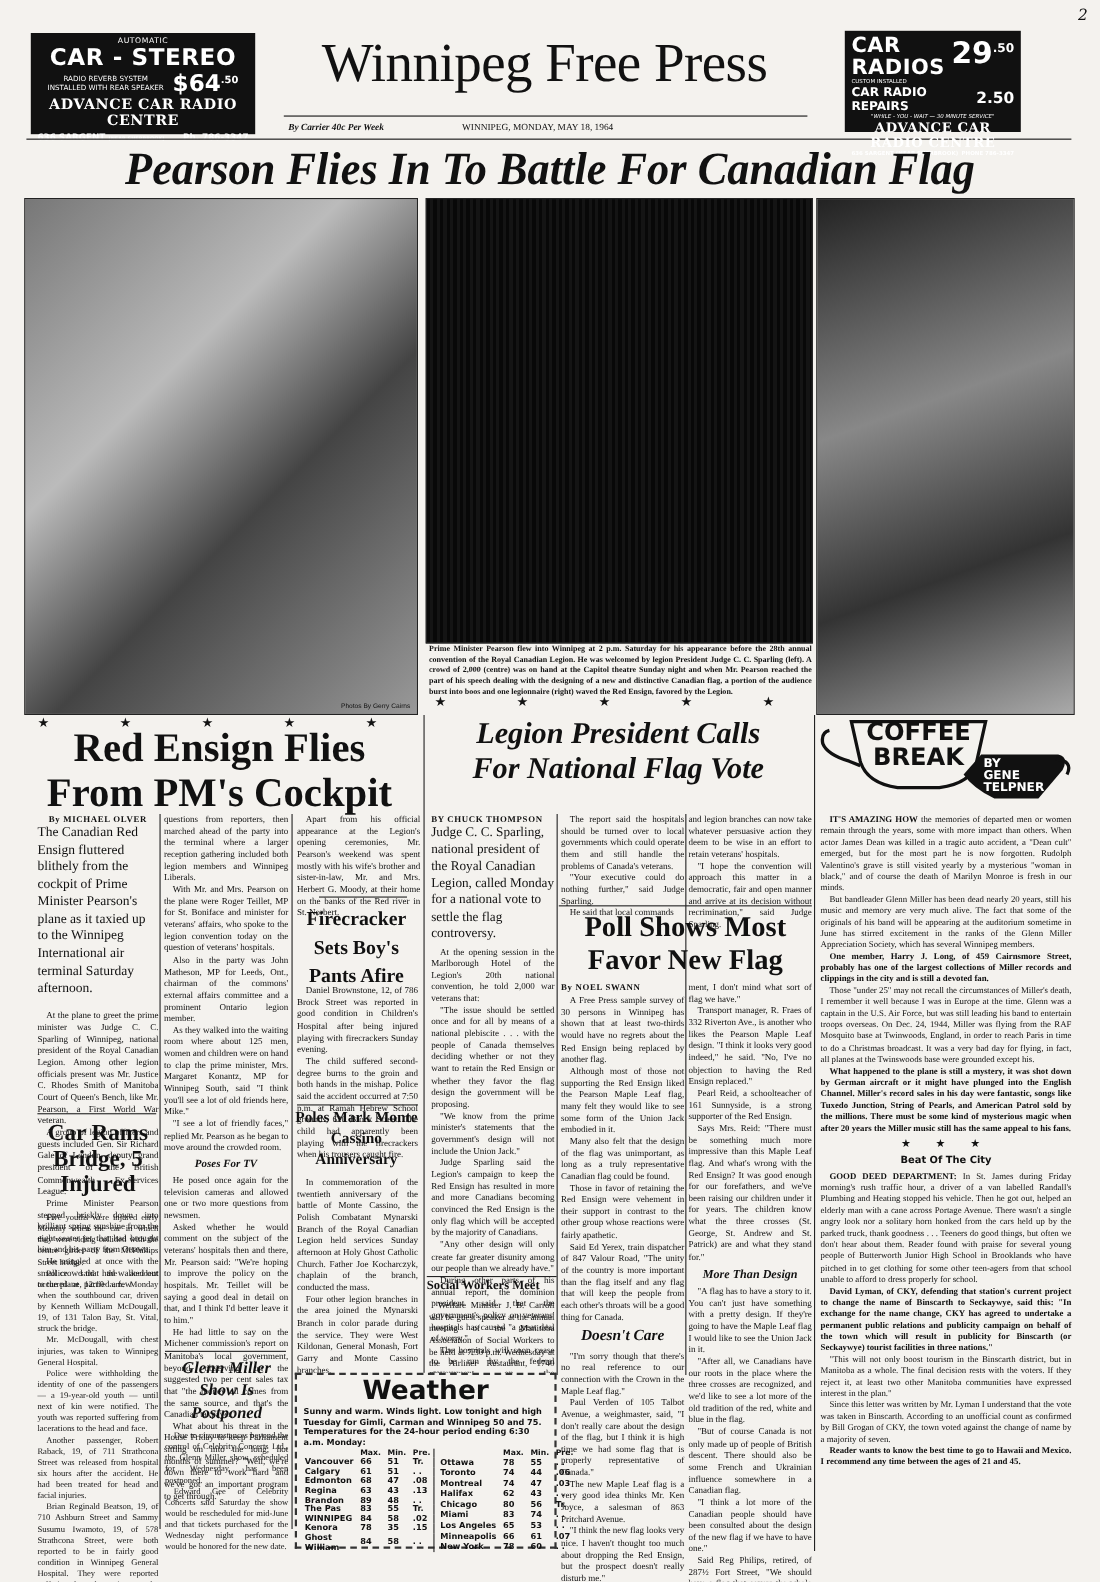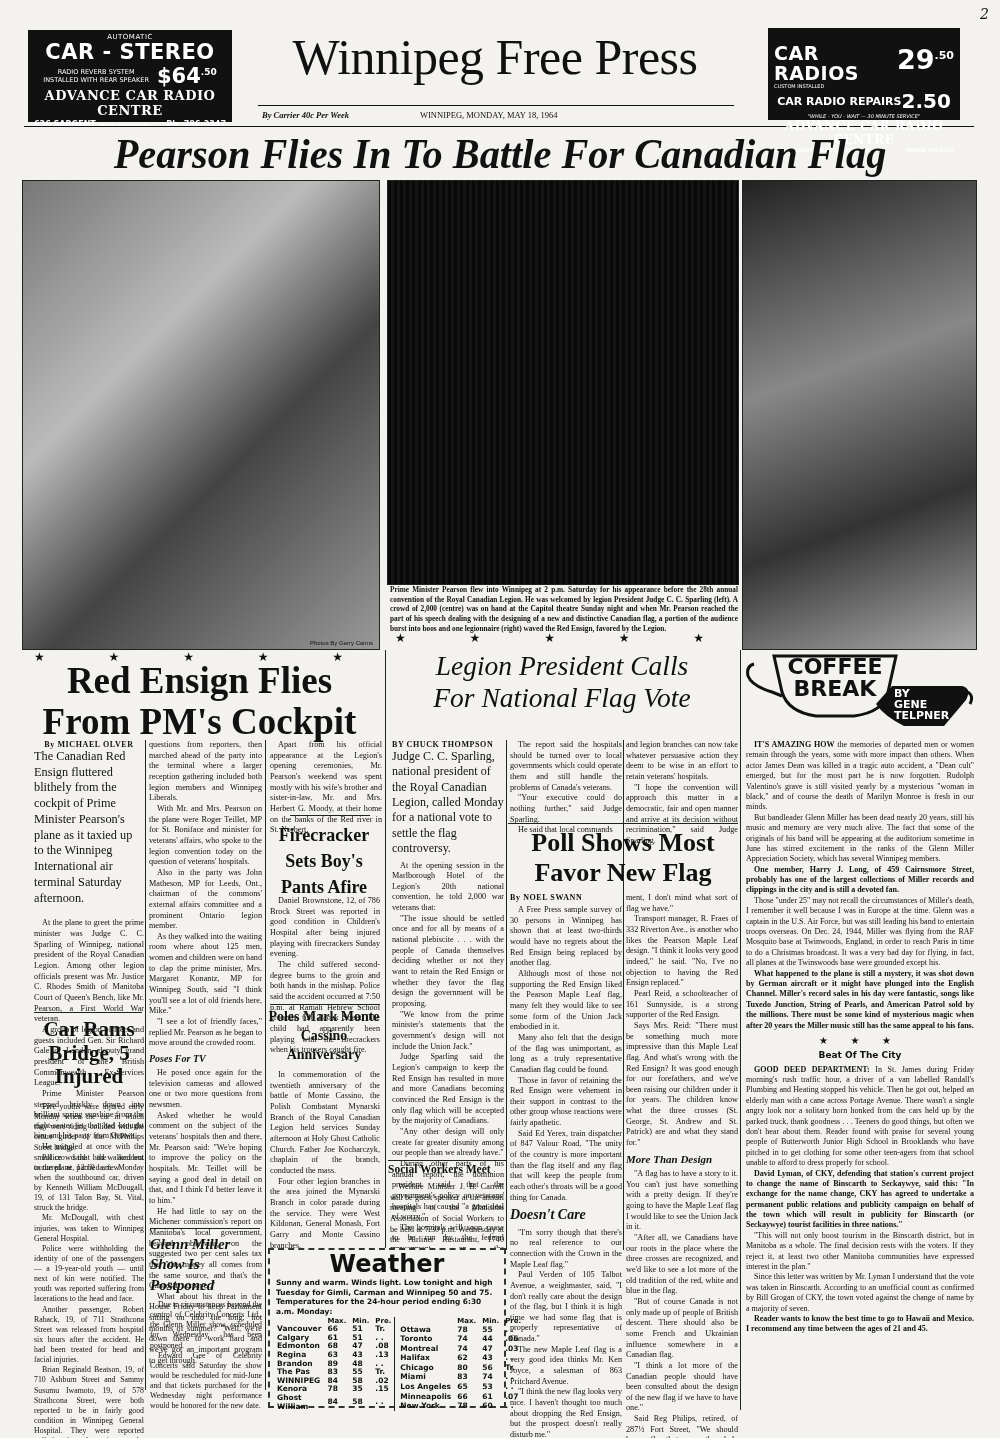--- a/index.html
+++ b/index.html
@@ -13,28 +13,28 @@
   .dateline{font-size:8.5px;font-family:"Liberation Serif",serif}
   .rule{background:#111;height:2px}
   .banner{font-family:"Liberation Serif",serif;font-style:italic;font-weight:bold;font-size:42px;left:0;width:1000px;text-align:center;top:130px;transform:scaleX(.96)}
   .photo{background:linear-gradient(135deg,#777 0%,#bbb 35%,#444 60%,#999 100%);border:1px solid #222}
   .photo.crowd{background:repeating-linear-gradient(90deg,#2a2a2a 0 3px,#666 3px 6px),#333;background-blend-mode:multiply}
   .photo.right{background:linear-gradient(160deg,#222 0%,#888 40%,#333 70%,#aaa 100%)}
   .caption{font-size:8.5px;line-height:1.32;text-align:justify;font-family:"Liberation Serif",serif;font-weight:bold}
   .credit{font-size:6px;font-family:"Liberation Sans",sans-serif}
   .stars{font-size:12px;letter-spacing:30px;font-family:"DejaVu Sans",sans-serif}
   .hl{font-family:"Liberation Serif",serif;font-weight:bold;text-align:center;line-height:1.12}
-  .hl-it{font-family:"Liberation Serif",serif;font-style:italic;font-weight:normal}
+  .hl-it{font-family:"Liberation Serif",serif;font-style:italic;font-weight:bold}
   .byline{font-size:8px;font-weight:bold;letter-spacing:.6px;font-family:"Liberation Serif",serif}
   .lead{font-size:13px;line-height:1.28;font-family:"Liberation Serif",serif}
   .body{font-size:8.2px;line-height:1.3;text-align:justify;font-family:"Liberation Serif",serif}
   .body p{text-indent:8px}
   .vline{background:#222;width:1px}
   .hline{background:#222;height:1px}
-  .subhd{font-family:"Liberation Serif",serif;font-style:italic;font-weight:bold;text-align:left}
+  .subhd{font-family:"Liberation Serif",serif;font-style:italic;font-weight:bold;text-align:center}
   .weather-box{border:2px dashed #333;background:#f4f2ee}
   .wtab{font-family:"DejaVu Sans",sans-serif;font-size:7.5px;font-weight:bold;border-collapse:collapse}
   .wtab td,.wtab th{padding:0 3px;line-height:1.15}
   .wtab th{font-size:7px}
   .cup{font-family:"DejaVu Sans",sans-serif;font-weight:bold}
 </style>
 </head>
 <body>
 
 <div class="abs ad" style="left:28px;top:30px;width:204px;height:92px;padding-top:3px">
@@ -54,31 +54,31 @@
   </div>
 </div>
 
 <div class="abs masthead">Winnipeg Free Press</div>
 <div class="abs rule" style="left:258px;top:105px;width:476px;height:1px"></div>
 <div class="abs dateline" style="left:262px;top:110px;font-style:italic;font-weight:bold">By Carrier 40c Per Week</div>
 <div class="abs dateline" style="left:420px;top:110px">WINNIPEG, MONDAY, MAY 18, 1964</div>
 <div class="abs" style="left:980px;top:6px;font-size:14px;font-style:italic">2</div>
 <div class="abs rule" style="left:24px;top:126px;width:950px;height:1px"></div>
 
-<div class="abs ad" style="left:768px;top:28px;width:192px;height:92px;padding:15px 6px;text-align:left">
+<div class="abs ad" style="left:768px;top:28px;width:160px;height:92px;padding:3px 6px;text-align:left">
   <div style="display:flex;justify-content:space-between;align-items:flex-start">
     <div>
       <div class="big" style="font-size:19px;line-height:20px">CAR RADIOS</div>
       <div style="font-size:5px">CUSTOM INSTALLED</div>
     </div>
     <div style="font-size:27px;font-weight:bold;line-height:26px"><span>29</span><sup style="font-size:11px">.50</sup></div>
   </div>
   <div style="display:flex;justify-content:center;align-items:center">
     <span style="font-size:11px;font-weight:bold">CAR RADIO REPAIRS</span>
-    <span style="font-size:20px;font-weight:bold">2.50</span>
+    <span style="font-size:14px;font-weight:bold">2.50</span>
   </div>
   <div style="font-size:5px;text-align:center;font-style:italic">"WHILE - YOU - WAIT — 30 MINUTE SERVICE"</div>
   <div class="shop" style="text-align:center;font-size:12px">ADVANCE CAR RADIO CENTRE</div>
   <div style="display:flex;justify-content:space-between;font-size:5px;font-weight:bold">
     <span>636 SARGENT (NEAR SHERBROOK)</span>
     <span>PHONE 786-3347</span>
   </div>
 </div>
 
 <div class="abs banner">Pearson Flies In To Battle For Canadian Flag</div>

